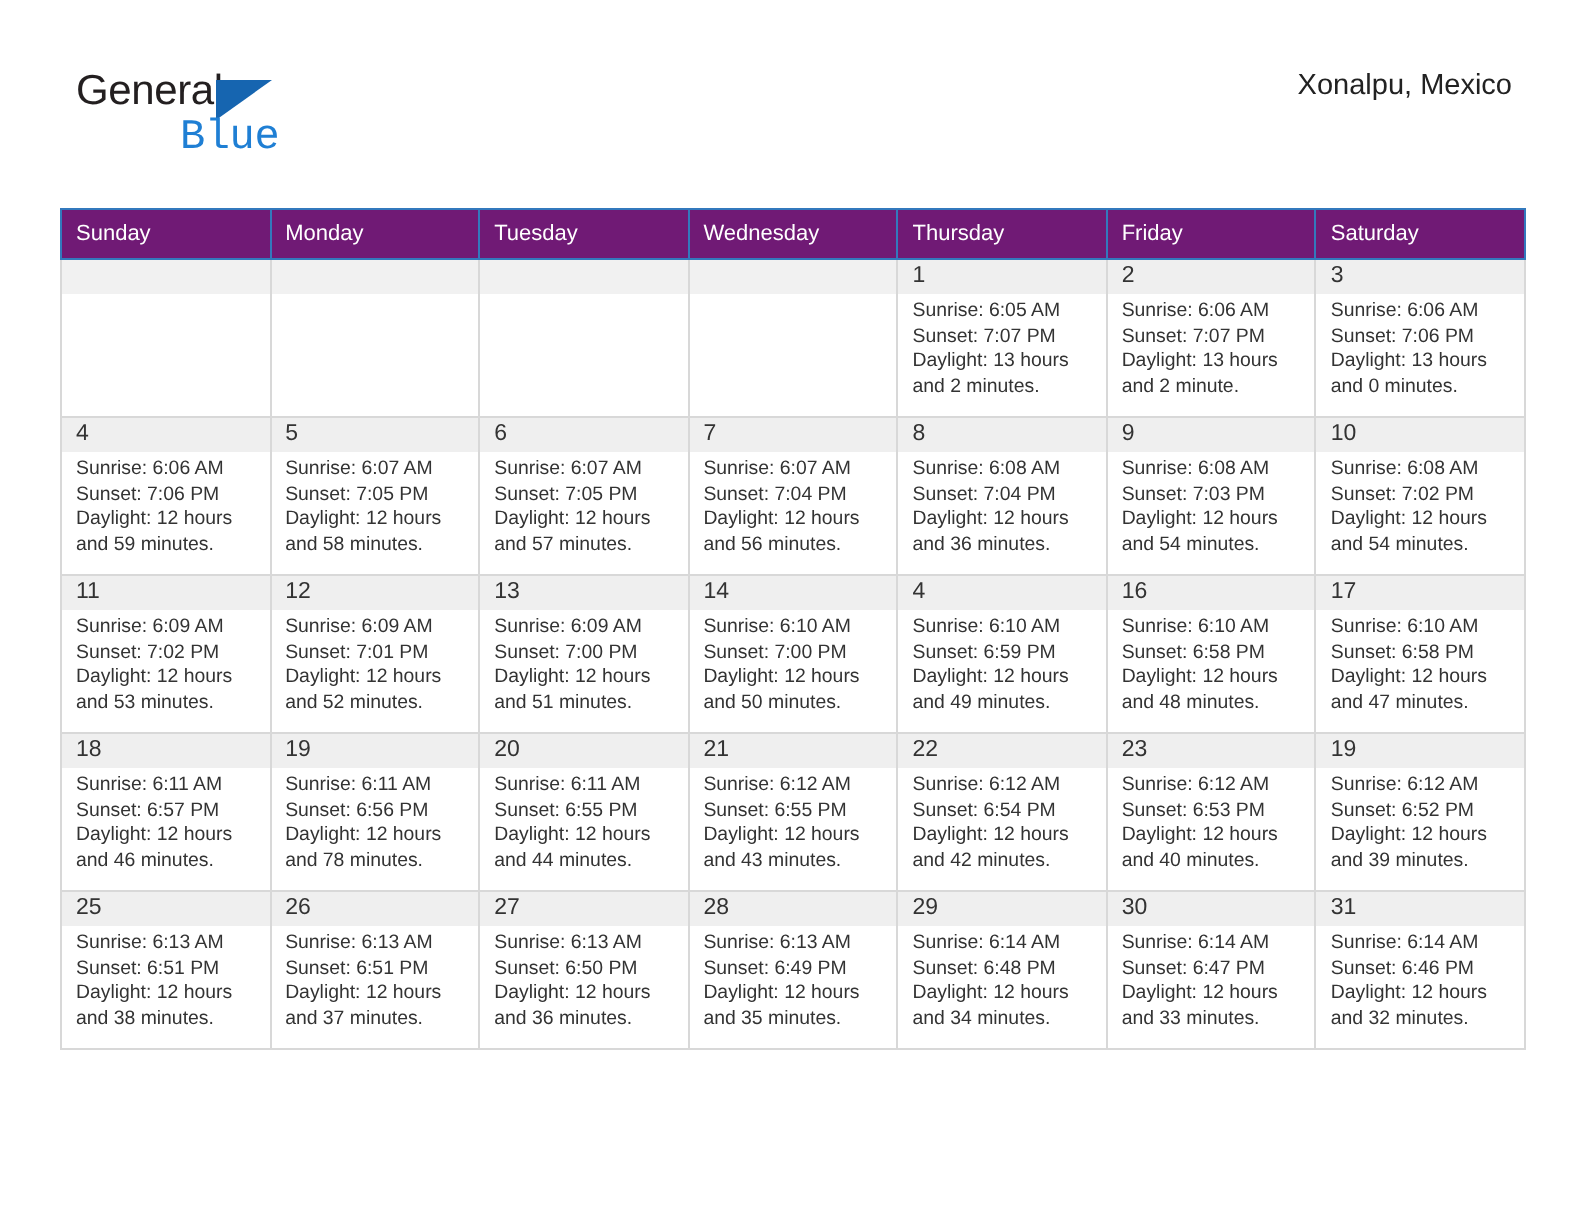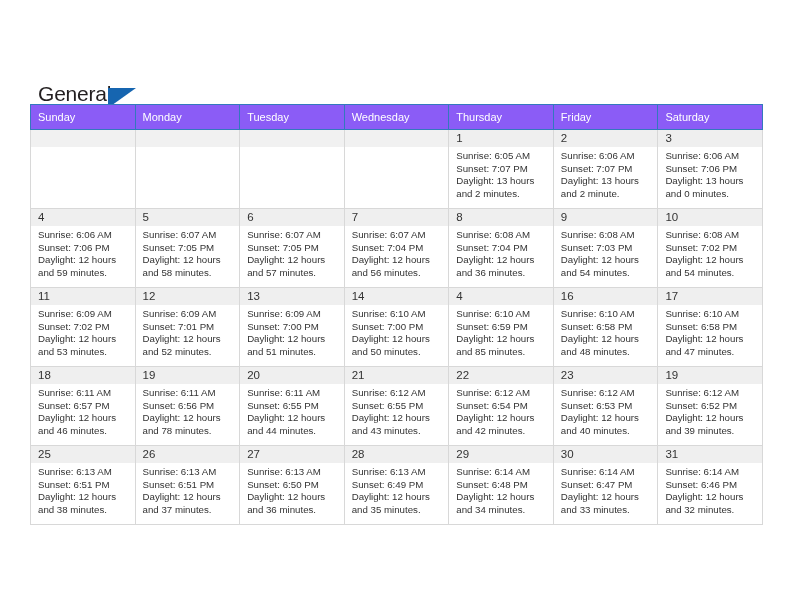--- a/index.html
+++ b/index.html
@@ -21,21 +21,20 @@
     box-sizing: border-box;
   }
 
   
   .header {
     position: absolute;
     left: 0;
     top: 0;
     width: 792px;
     height: 104px;
-    margin-top: 48px;
   }
   .logo {
     position: absolute;
     left: 38px;
     top: 34px;
     width: 180px;
     height: 52px;
   }
   .logo-general {
     position: absolute;
@@ -88,21 +87,21 @@
   
   .calendar {
     position: absolute;
     left: 30px;
     top: 104px;
     width: 733px;
     border-collapse: collapse;
     table-layout: fixed;
   }
   .calendar th {
-    background: #8b5cf6;
+    background: #701a75;
     color: #ffffff;
     font-size: 11px;
     font-weight: normal;
     text-align: left;
     padding: 6px 0 6px 7px;
     height: 10px;
     border: 1px solid #3379bd;
     font-family: "Liberation Sans", sans-serif;
   }
   .calendar td {
@@ -154,20 +153,21 @@
 
   <div class="header">
 
     <div class="logo">
       <span class="logo-general">General</span>
       <span class="logo-triangle"></span>
       <span class="logo-blue">Blue</span>
     </div>
 
     <div class="title-block">
+      <div class="cal-subtitle">Xonalpu, Mexico</div>
     </div>
 
   </div>
 
   <table class="calendar">
     <thead>
       <tr>
         <th>Sunday</th>
         <th>Monday</th>
         <th>Tuesday</th>
@@ -349,21 +349,21 @@
               </div>
             </div>
           </td>
           <td>
             <div class="daycell">
               <div class="daynum-bar">4</div>
               <div class="details">
                 <div>Sunrise: 6:10 AM</div>
                 <div>Sunset: 6:59 PM</div>
                 <div>Daylight: 12 hours</div>
-                <div>and 85 minutes.</div>
+                <div>and 49 minutes.</div>
               </div>
             </div>
           </td>
           <td>
             <div class="daycell">
               <div class="daynum-bar">16</div>
               <div class="details">
                 <div>Sunrise: 6:10 AM</div>
                 <div>Sunset: 6:58 PM</div>
                 <div>Daylight: 12 hours</div>

